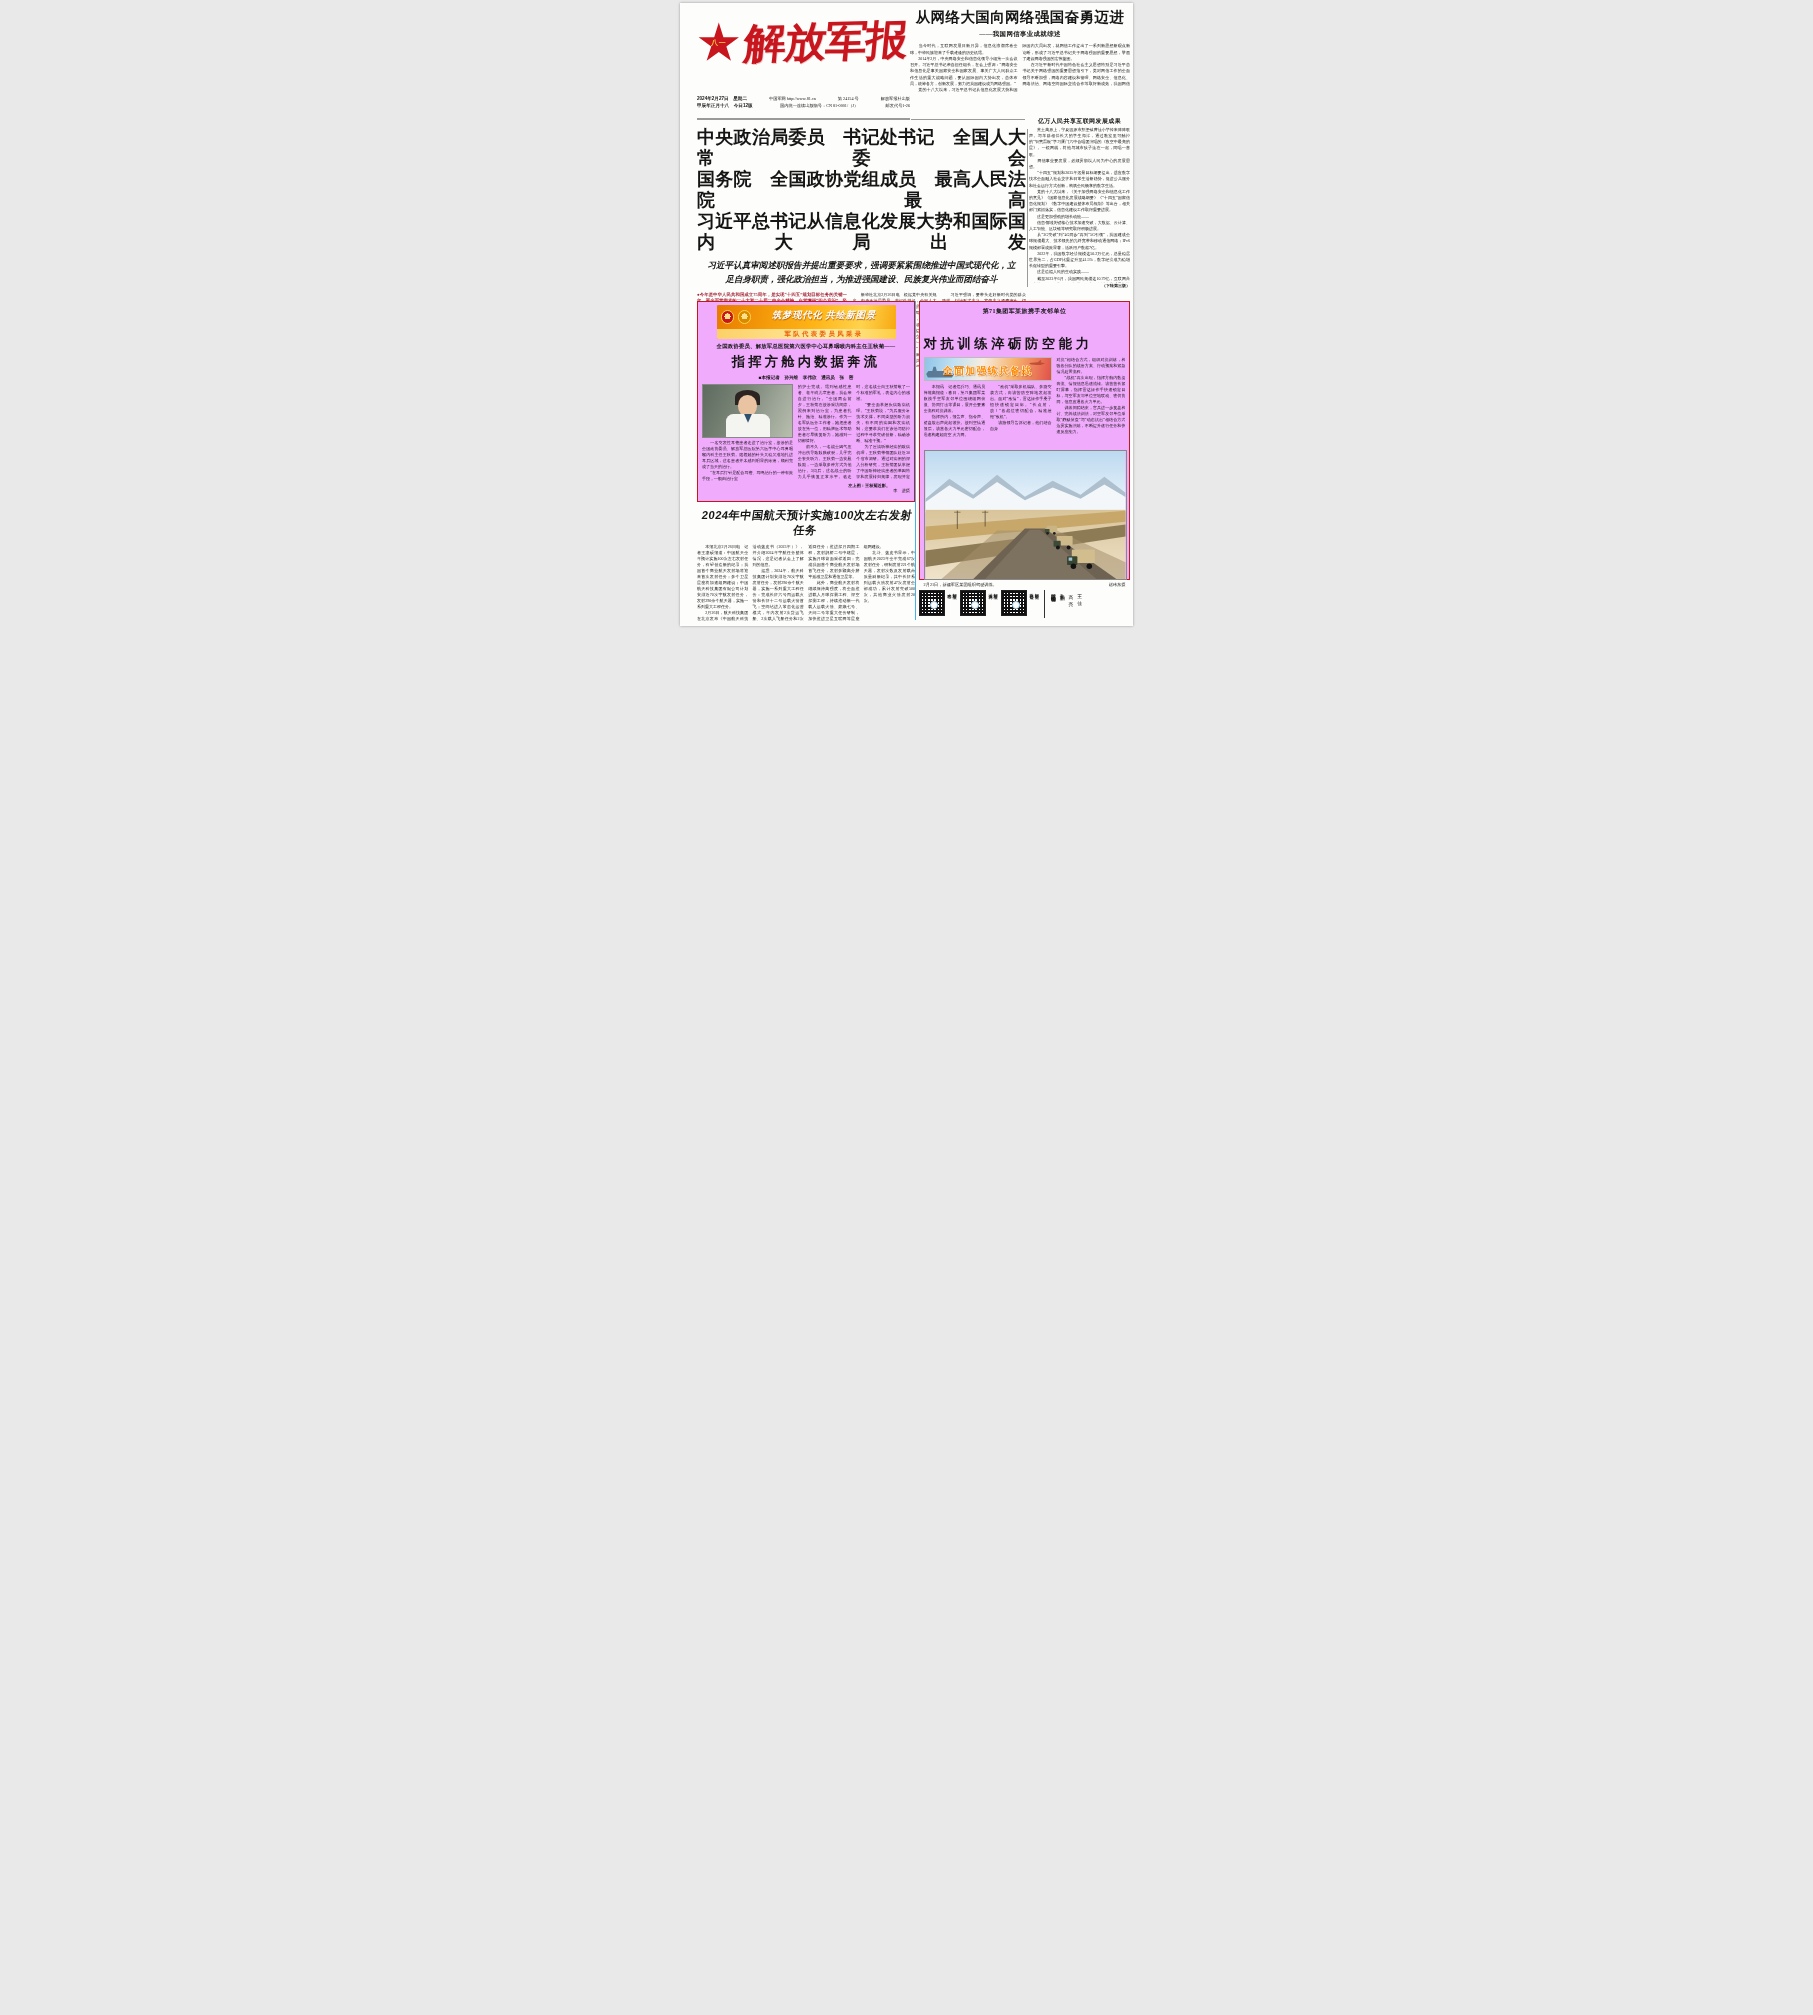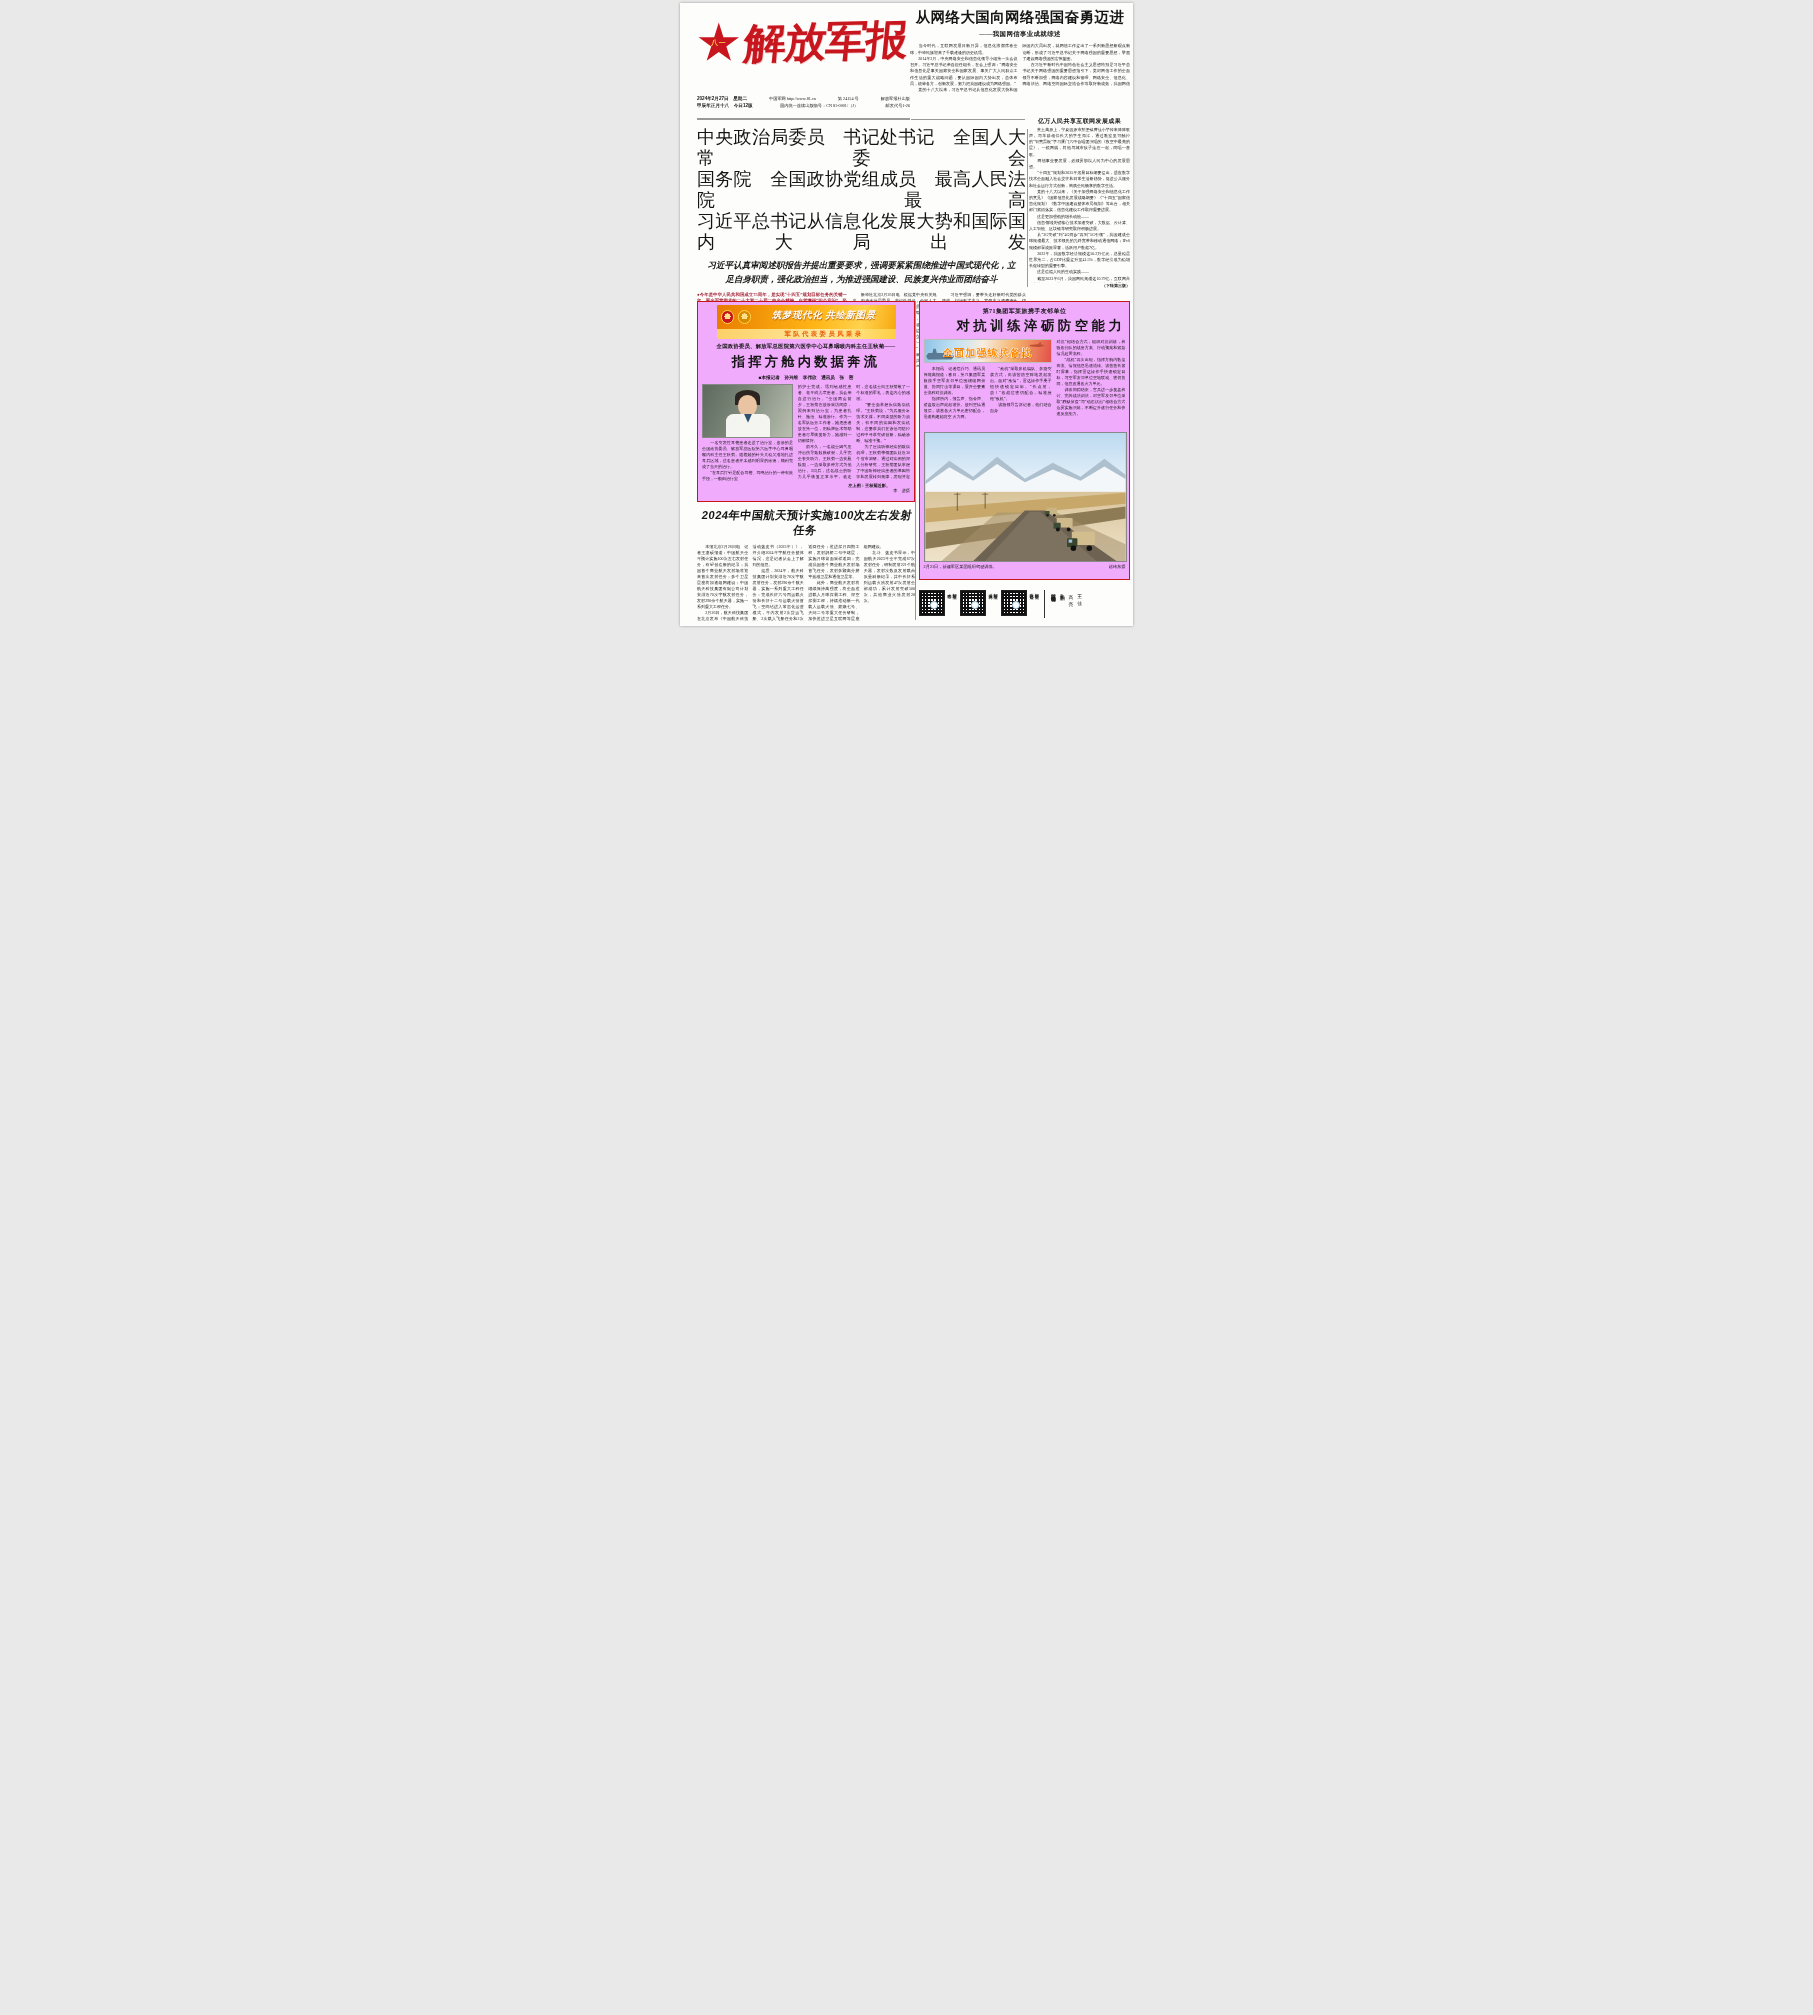--- a/index.html
+++ b/index.html
@@ -36,21 +36,21 @@
   .net-sec-head { position:absolute; left:119px; top:108px; width:101px; text-align:center;
     font-family:"Liberation Sans",sans-serif; font-weight:900; font-size:6px; letter-spacing:0.4px; }
   .net-band2 { position:absolute; left:119px; top:118px; width:101px; height:156px; overflow:hidden;
     font-size:4px; line-height:6.2px; text-align:justify; }
   .net-cont { position:absolute; left:119px; top:274px; width:101px; text-align:right;
     font-size:4px; font-weight:bold; }
 
   
   .v-rule-lead { position:absolute; left:347px; top:126px; width:0.4px; height:158px; background:#9a9a9a; }
   .lead { position:absolute; left:17px; top:124px; width:329px; }
-  .lead-hl { font-size:18px; font-weight:400; line-height:21px; text-align:justify; text-align-last:justify;
+  .lead-hl { font-size:18px; font-weight:700; line-height:21px; text-align:justify; text-align-last:justify;
     font-family:"Liberation Serif",serif; letter-spacing:0px; }
   .lead-sub { margin:4.8px 10.5px 0 10.5px; font-size:8.5px; font-weight:bold; line-height:14px;
     text-align:justify; text-align-last:center; font-style:italic; }
   .lead-body { display:flex; margin-top:5.6px; gap:5.6px; }
   .lead-summary { width:150px; height:75px; overflow:hidden; color:#a42438; font-weight:bold;
     font-size:4.4px; line-height:6.9px; text-align:justify; }
   .lead-col { flex:1; height:75px; overflow:hidden; font-size:4px; line-height:6px; text-align:justify; }
 
   
   .box { position:absolute; border:0.6px solid #c8161e; background:#f0abfc; }
@@ -89,21 +89,21 @@
   .feat-l-right { flex:1; display:flex; flex-direction:column; }
   .feat-l-cols { column-count:2; column-gap:4.8px; height:98px; overflow:hidden;
     font-size:4px; line-height:6px; text-align:justify; }
   .feat-caption { margin-top:1.6px; width:55%; margin-left:auto; font-size:4.2px; }
   .feat-caption .cap { font-weight:bold; }
   .feat-caption .credit { text-align:right; }
 
   
   .feat-r { left:239px; top:298px; width:211px; height:279px; padding:3.2px 3.6px; }
   .feat-r-kicker { margin-top:1.6px; text-align:center; font-weight:bold; font-size:6px; letter-spacing:0.4px; }
-  .feat-r-title { margin-top:1px; text-align:right; font-weight:900; font-size:13.3px; letter-spacing:3.6px; }
+  .feat-r-title { margin-top:19px; text-align:left; font-weight:900; font-size:13.3px; letter-spacing:3.6px; }
   .feat-r-row { display:flex; gap:4.8px; margin-top:4px; height:90px; }
   .feat-r-leftcol { width:128px; display:flex; flex-direction:column; }
   .mini-banner { position:relative; width:128px; height:24px; overflow:hidden; border:0.4px solid #bbb;
     background:linear-gradient(100deg,#8fc3e8 0%,#bfe0f2 22%,#f6ede0 45%,#f6b26b 70%,#e2504a 100%); }
   .mb-ship { position:absolute; left:1.6px; bottom:2.4px; width:28px; height:12px; background:#49647e;
     clip-path:polygon(0 70%,8% 45%,22% 45%,26% 10%,34% 10%,38% 45%,70% 45%,100% 70%,92% 100%,6% 100%); opacity:.8; }
   .mb-heli { position:absolute; right:5.6px; top:2.4px; width:16px; height:4.8px; background:#b8492f;
     clip-path:polygon(0 55%,55% 40%,70% 0,78% 0,72% 40%,100% 60%,70% 100%,12% 85%); opacity:.85; }
   .mb-text { position:absolute; left:0; top:5.6px; width:100%; text-align:center; color:#ff8a00;
     font-weight:900; font-size:10px; letter-spacing:1.2px;

